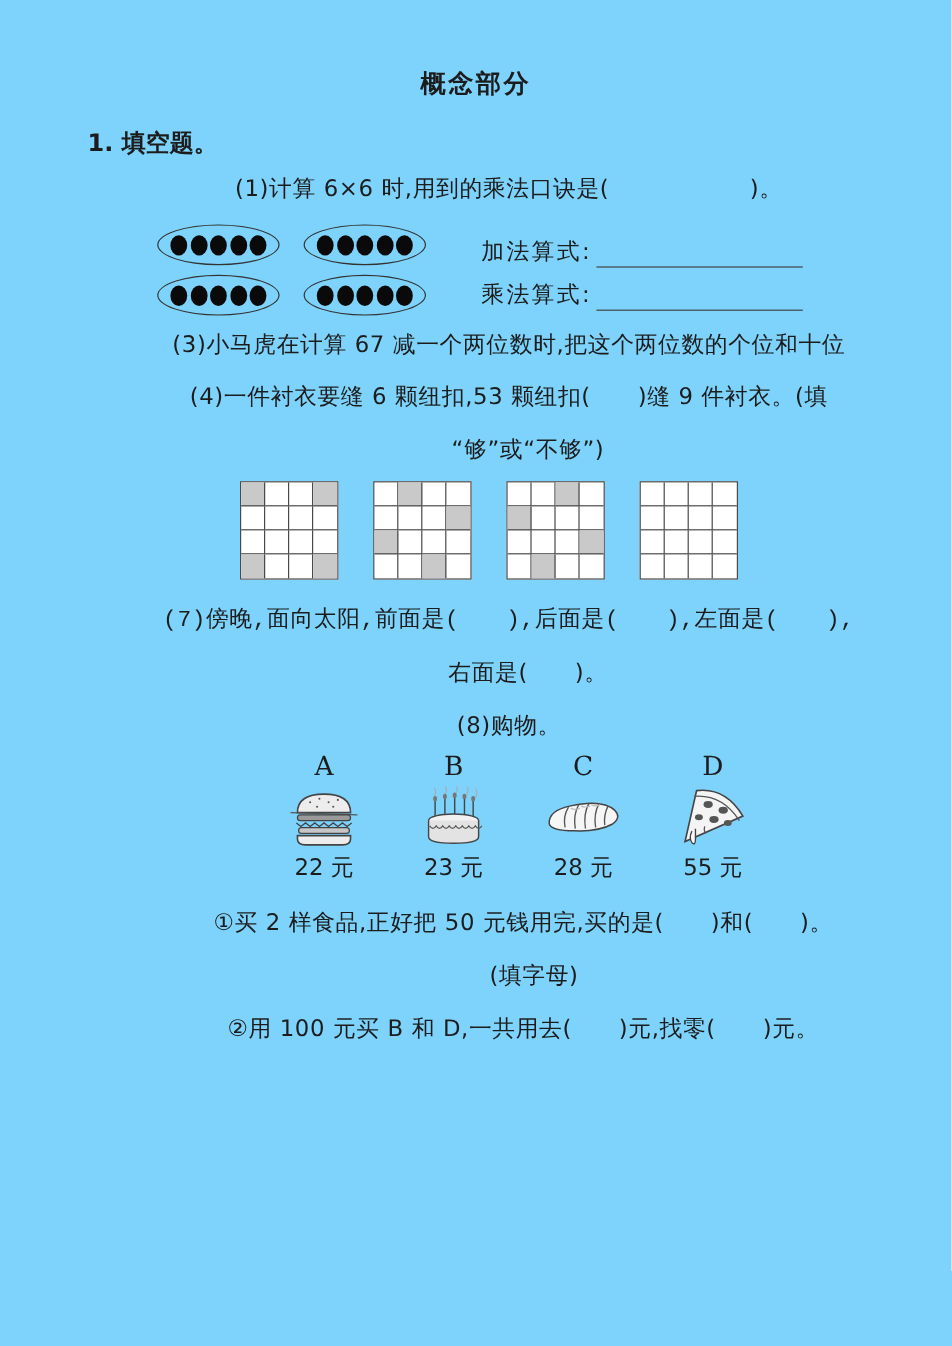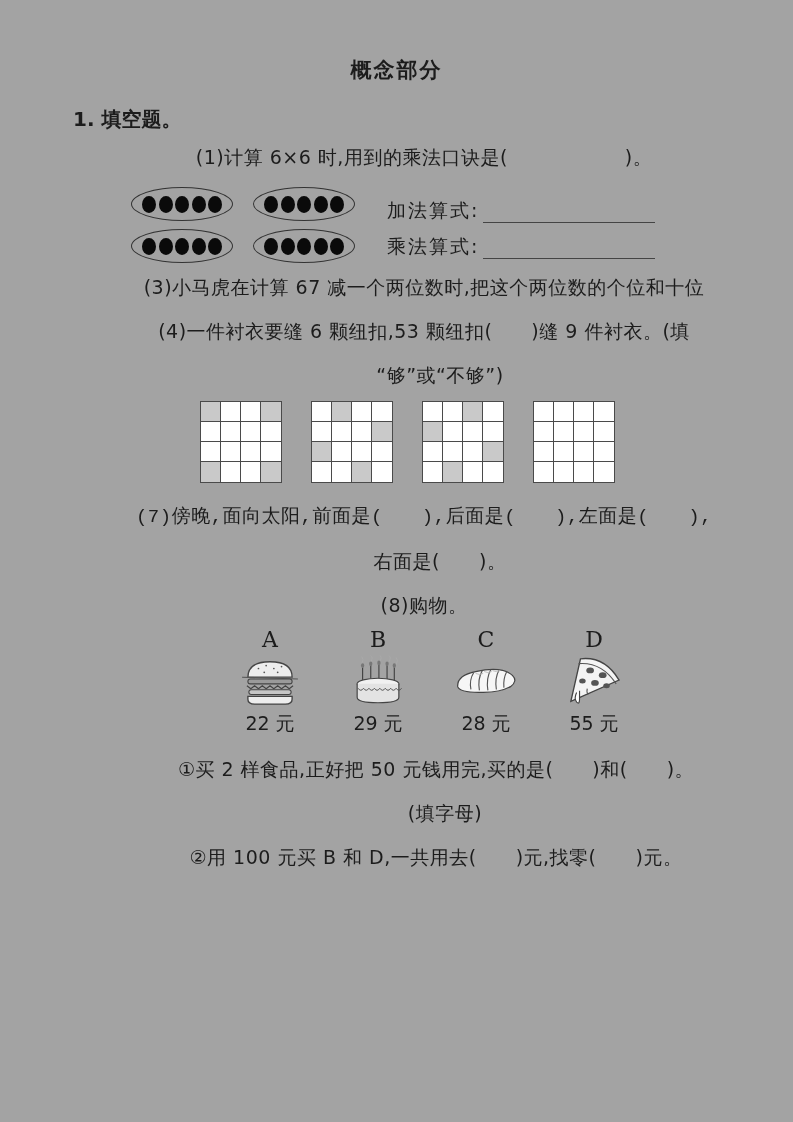--- a/index.html
+++ b/index.html
@@ -1,20 +1,20 @@
 <!DOCTYPE html>
 <html><head>
 <meta charset="utf-8">
 <style>
   * { margin: 0; padding: 0; box-sizing: border-box; }
   html, body { background: #ffffff; }
   .page {
     width: 793px; height: 1122px;
     position: relative;
-    background: #a3a3a3;
+    background: #7dd3fc;
     color: #1c1c1c;
     font-family: "DejaVu Sans", "Liberation Sans", sans-serif;
     overflow: hidden;
   }
   .title {
     text-align: center;
     padding-top: 56px;
     font-size: 21px;
     font-weight: bold;
     letter-spacing: 2px;
@@ -38,21 +38,21 @@
   .ovals { display: grid; grid-template-columns: repeat(2, auto); gap: 8px 20px; }
   .oval {
     width: 102px; height: 34px;
     border: 1.5px solid #333;
     border-radius: 50%;
     display: flex; align-items: center; justify-content: center;
     gap: 2.5px;
   }
   .dot { width: 14px; height: 17px; background: #0a0a0a; border-radius: 50%; flex: 0 0 auto; }
   .eqs {
-    margin-left: 32px;
+    margin-left: 46px;
     display: flex; flex-direction: column; justify-content: space-between;
     padding: 2px 0 4px;
   }
   .eq-row { height: 34px; display: flex; align-items: flex-end; }
   .eq-label { letter-spacing: 2px; line-height: 26px; }
   .blank-line {
     display: inline-block;
     width: 172px; height: 23px;
     border-bottom: 1.2px solid #444;
     margin-left: 4px;
@@ -271,21 +271,21 @@
             <ellipse cx="15" cy="12" rx="1.8" ry="2.6" fill="#777"></ellipse>
             <ellipse cx="24" cy="10" rx="1.8" ry="2.6" fill="#777"></ellipse>
             <ellipse cx="33" cy="9" rx="1.8" ry="2.6" fill="#777"></ellipse>
             <ellipse cx="42" cy="10" rx="1.8" ry="2.6" fill="#777"></ellipse>
             <ellipse cx="50" cy="12" rx="1.8" ry="2.6" fill="#777"></ellipse>
             <ellipse cx="32" cy="32" rx="23" ry="6" fill="#f1f1f1" stroke="#444" stroke-width="1.3"></ellipse>
             <path d="M9 32 v15 q0 6 23 6 q23 0 23 -6 v-15" fill="#e3e3e3" stroke="#444" stroke-width="1.3"></path>
             <path d="M10 37 q3 4.5 6 0 q3 4.5 6 0 q3 4.5 6 0 q3 4.5 6 0 q3 4.5 6 0 q3 4.5 6 0 q3 4.5 6 0 q3 4.5 6 0" fill="none" stroke="#555" stroke-width="1.1"></path>
           </svg>
         </div>
-        <div class="food-price">29 元</div>
+        <div class="food-price">23 元</div>
       </div>
 
       <div class="food">
         <div class="food-letter">C</div>
         <div class="food-img">
           <svg width="66" height="40" viewBox="0 0 70 40">
             <path d="M5 26 Q4 14 24 10 Q52 4 63 14 Q69 20 61 26 Q48 33 27 32 Q7 32 5 26 Z" fill="#f6f6f6" stroke="#444" stroke-width="1.3"></path>
             <path d="M22 11 q-5 8 -3 18" fill="none" stroke="#555" stroke-width="1.2"></path>
             <path d="M31 9 q-5 9 -3 21" fill="none" stroke="#555" stroke-width="1.2"></path>
             <path d="M40 8 q-5 9 -3 22" fill="none" stroke="#555" stroke-width="1.2"></path>

